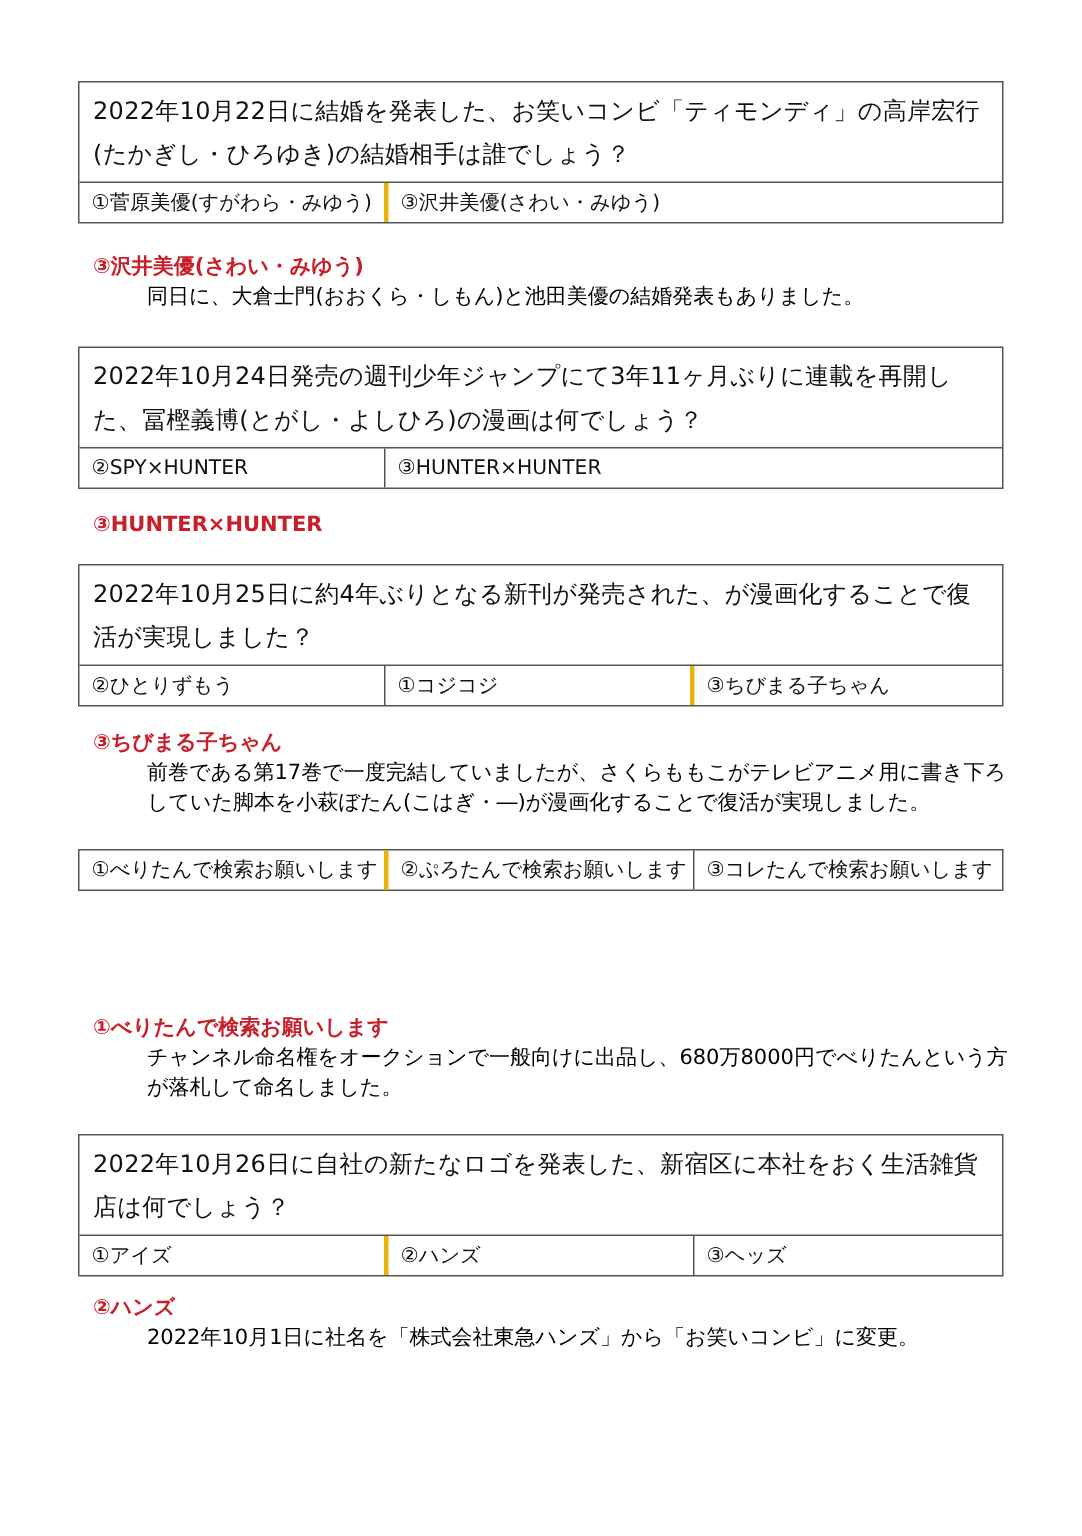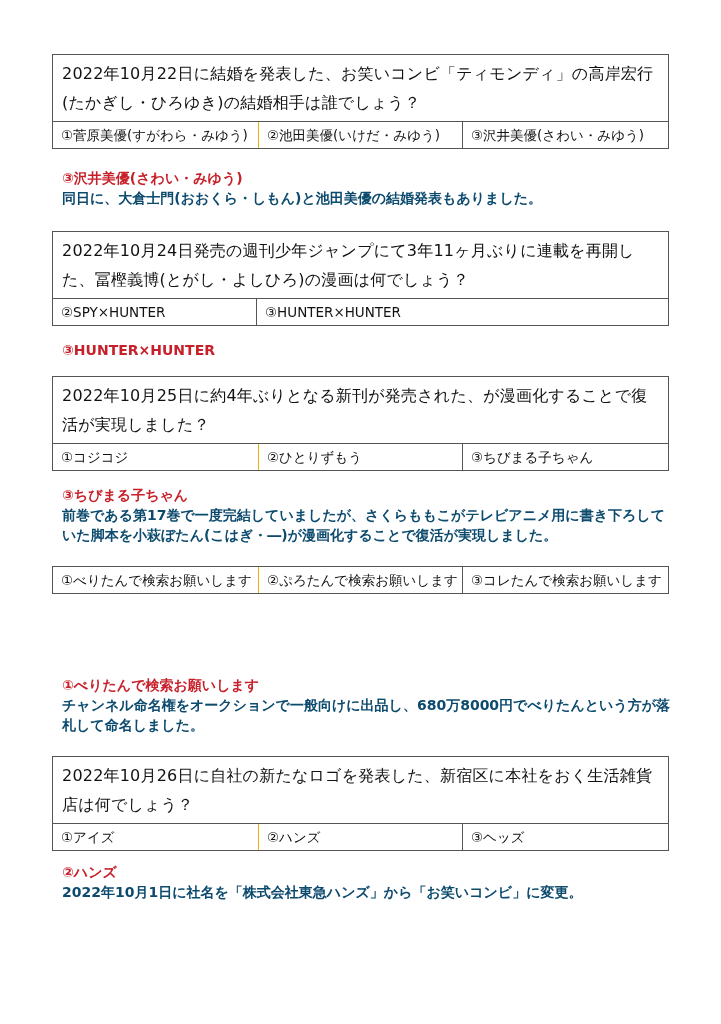--- a/index.html
+++ b/index.html
@@ -16,41 +16,40 @@
   .question {
     padding: 4px 8px 4px 9px;
     font-size: 16px; line-height: 29px; letter-spacing: 0.2px;
     border-bottom: 1px solid #555555;
   }
   .choices { display: flex; height: 26px; }
   .choice {
     box-sizing: border-box; padding: 0 8px; font-size: 13.5px; line-height: 26px;
     white-space: nowrap; overflow: hidden;
   }
-  .choice.c1 { width: 206px; border-right: 1px solid #eab308; }
+  .choice.c1 { width: 206px; border-right: 3px solid #eab308; }
   .choice.c2 { width: 204px; border-right: 1px solid #555555; }
   .choice.c3 { flex: 1; }
   .answer {
     position: absolute; left: 62px; width: 610px;
   }
   .answer-title {
     color: #c8202a; font-size: 14px; font-weight: bold; line-height: 20px;
   }
   .answer-note {
-    font-size: 14px; line-height: 20px; color: #0c4a6e; font-weight: bold;
+    font-size: 14px; line-height: 20px; color: #000000; font-weight: normal; margin-left: 36px;
   }
 </style>
 </head>
 <body>
 
 <div class="quiz-table" style="top:54px;">
   <div class="question">2022年10月22日に結婚を発表した、お笑いコンビ「ティモンディ」の高岸宏行(たかぎし・ひろゆき)の結婚相手は誰でしょう？</div>
   <div class="choices">
     <div class="choice c1">①菅原美優(すがわら・みゆう)</div>
-    <div class="choice c2">②池田美優(いけだ・みゆう)</div>
     <div class="choice c3">③沢井美優(さわい・みゆう)</div>
   </div>
 </div>
 <div class="answer" style="top:168px;">
   <div class="answer-title">③沢井美優(さわい・みゆう)</div>
   <div class="answer-note">同日に、大倉士門(おおくら・しもん)と池田美優の結婚発表もありました。</div>
 </div>
 
 <div class="quiz-table" style="top:231px;">
   <div class="question">2022年10月24日発売の週刊少年ジャンプにて3年11ヶ月ぶりに連載を再開した、冨樫義博(とがし・よしひろ)の漫画は何でしょう？</div>
@@ -59,22 +58,22 @@
     <div class="choice c3">③HUNTER×HUNTER</div>
   </div>
 </div>
 <div class="answer" style="top:340px;">
   <div class="answer-title">③HUNTER×HUNTER</div>
 </div>
 
 <div class="quiz-table" style="top:376px;">
   <div class="question">2022年10月25日に約4年ぶりとなる新刊が発売された、が漫画化することで復活が実現しました？</div>
   <div class="choices">
+    <div class="choice c2">②ひとりずもう</div>
     <div class="choice c1">①コジコジ</div>
-    <div class="choice c2">②ひとりずもう</div>
     <div class="choice c3">③ちびまる子ちゃん</div>
   </div>
 </div>
 <div class="answer" style="top:485px;">
   <div class="answer-title">③ちびまる子ちゃん</div>
   <div class="answer-note">前巻である第17巻で一度完結していましたが、さくらももこがテレビアニメ用に書き下ろしていた脚本を小萩ぼたん(こはぎ・―)が漫画化することで復活が実現しました。</div>
 </div>
 
 <div class="quiz-table" style="top:566px;">
   <div class="choices">

